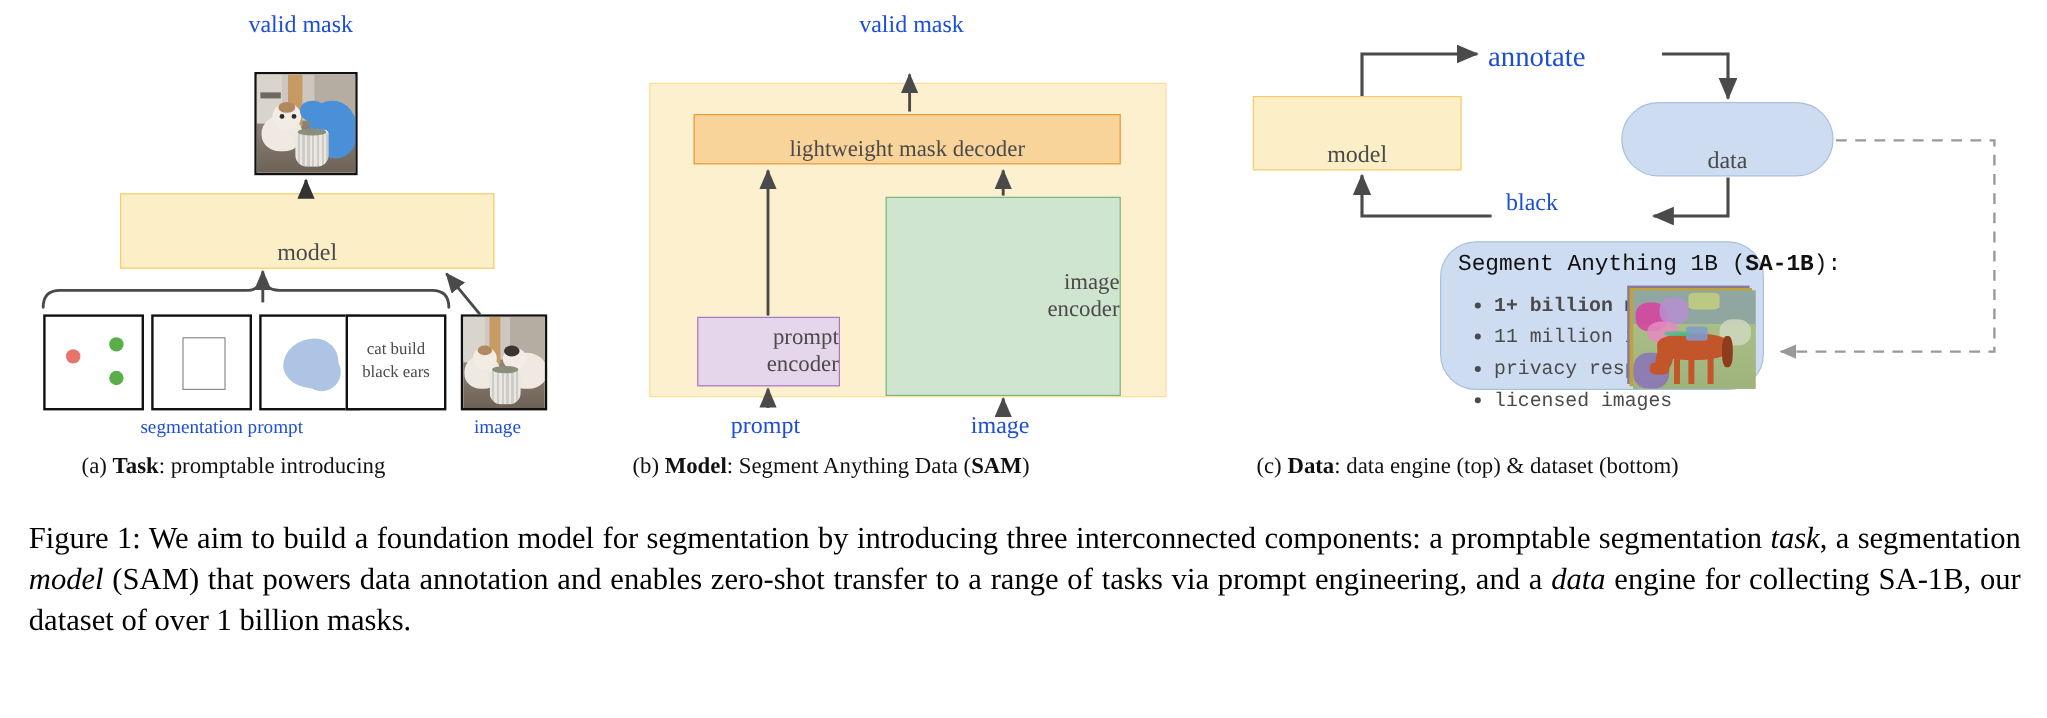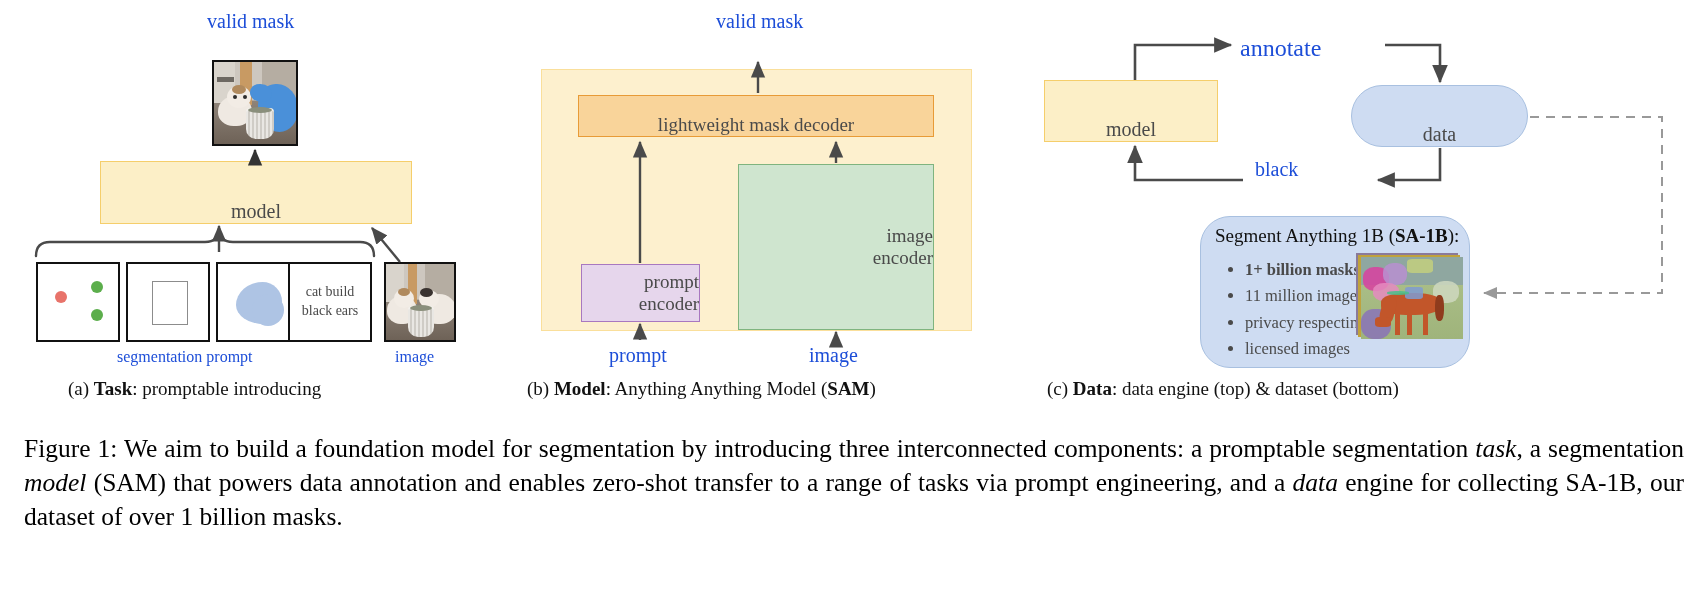--- a/index.html
+++ b/index.html
@@ -179,35 +179,35 @@
 
   <div class="box box-purple" style="left:581px; top:264px; width:119px; height:58px; font-size:19px; flex-direction:column;">
     <span>prompt</span>
     <span>encoder</span>
   </div>
 
   <div class="lab" style="left:609px; top:344px; font-size:20px;">prompt</div>
   <div class="lab" style="left:809px; top:344px; font-size:20px;">image</div>
 
   <div class="subcap" style="left:527px; top:378px;">
-    <span>(b) </span><b>Model</b><span>: Anything Anything Model (</span><b>SAM</b><span>)</span>
+    <span>(b) </span><b>Model</b><span>: Segment Anything Data (</span><b>SAM</b><span>)</span>
   </div>
 
   <div class="lab" style="left:1240px; top:35px; font-size:24px;">annotate</div>
   <div class="lab" style="left:1255px; top:158px; font-size:20px;">black</div>
 
   <div class="box box-yellow" style="left:1044px; top:80px; width:174px; height:62px; font-size:20px;">
     <span>model</span>
   </div>
 
   <div class="box box-blue pill" style="left:1351px; top:85px; width:177px; height:62px; font-size:20px;">
     <span>data</span>
   </div>
 
-  <div class="box box-blue rounded-lg" style="left:1200px; top:216px; width:270px; height:152px; display:block;">
+  <div class="box box-blue rounded-lg" style="left:1200px; top:201px; width:270px; height:124px; display:block;font-family:Liberation Mono, monospace;">
     <div style="position:absolute; left:14px; top:8px; font-size:19px; color:#111; white-space:nowrap;">
       <span>Segment Anything 1B (</span><b>SA-1B</b><span>):</span>
     </div>
 
     <ul style="position:absolute; left:26px; top:40px; margin:0; padding:0 0 0 18px;
                list-style:disc; font-size:16.5px; color:#4a4a4a; line-height:1.6; text-align:left;">
       <li style="font-weight:bold;">
         <span>1+ billion masks</span>
       </li>
       <li>

